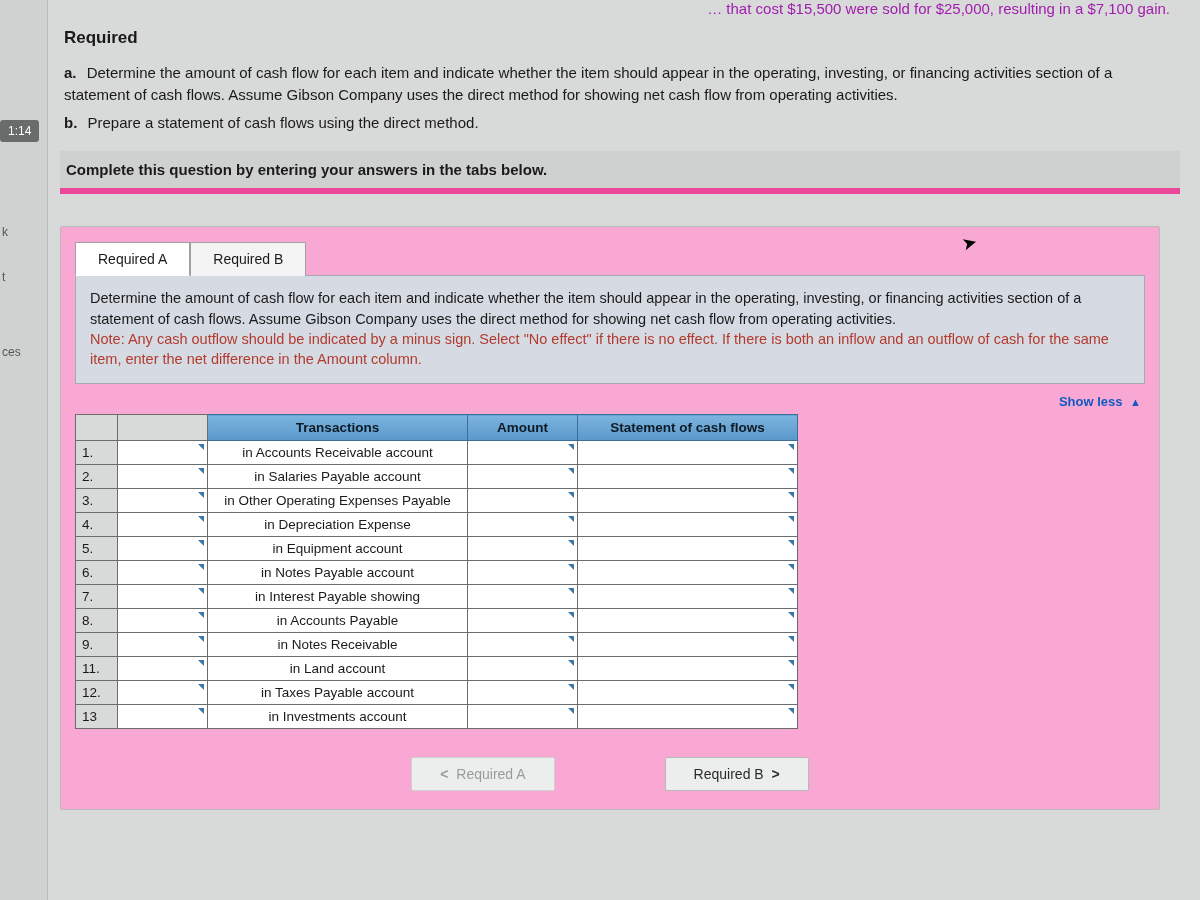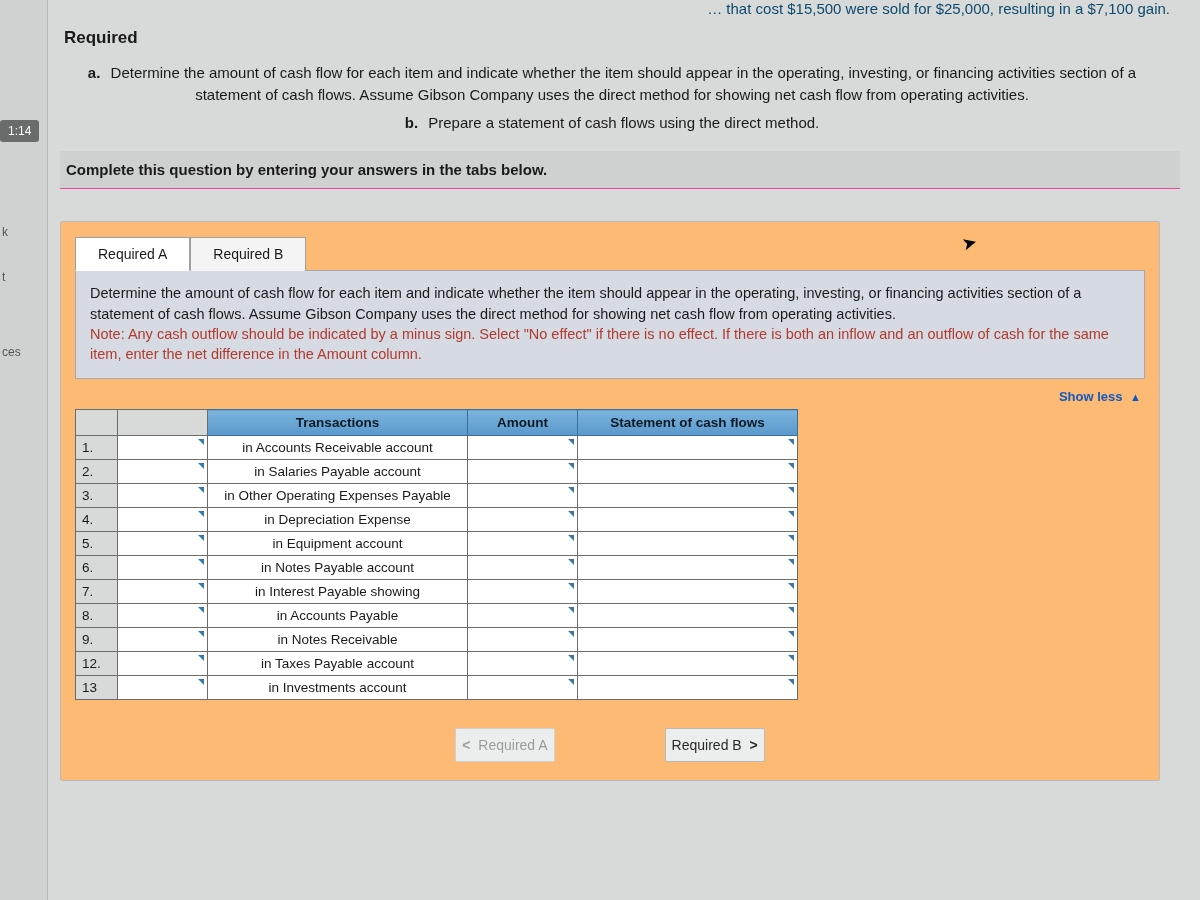--- a/index.html
+++ b/index.html
@@ -38,51 +38,51 @@
   .rail-t   { top: 270px; }
   .rail-ces { top: 345px; text-align: center; }
 
   .main {
     position: absolute;
     left: 60px; top: 0;
     width: 1120px;
   }
   .top-frag {
     font-size: 15px;
-    color: #0c4a6e;
+    color: #a21caf;
     text-align: right;
     padding: 0 10px 6px 0;
     height: 20px;
     overflow: hidden;
   }
 
   .section-heading {
     font-weight: bold;
     font-size: 17px;
     margin: 8px 0 14px 4px;
   }
   .req-list {
     margin: 0 20px 18px 4px;
     font-size: 15px;
     line-height: 1.45;
   }
-  .req-item { margin-bottom: 6px; text-align: center; }
+  .req-item { margin-bottom: 6px; }
   .req-item b { margin-right: 6px; }
 
   .instruction {
     font-weight: bold;
     font-size: 15px;
     background: #cfd1d0;
     padding: 10px 6px;
     margin: 6px 0 18px 0;
-    border-bottom: 1px solid #ec4899;
+    border-bottom: 6px solid #ec4899;
   }
 
   .card {
-    background: #fdba74;
+    background: #f9a8d4;
     border: 1px solid #b9bbba;
     border-radius: 2px;
     margin-right: 20px;
     position: relative;
     margin-top: 32px;
   }
   .tabs {
     display: flex;
     gap: 0;
     padding: 14px 0 0 14px;
@@ -172,21 +172,21 @@
 
   .nav-btns {
     display: flex;
     justify-content: center;
     gap: 110px;
     padding: 14px 0 18px 0;
   }
   .nav-btn {
     border: 1px solid #b8bab9;
     background: #eceeed;
-    padding: 8px 6px;
+    padding: 8px 28px;
     font-size: 14px;
     border-radius: 2px;
     cursor: pointer;
     color: #2a2a2a;
   }
   .nav-btn.prev { color: #9a9c9b; border-color: #cfd1d0; }
   .nav-btn .chev { font-weight: bold; }
 
   .cursor-pointer {
     position: absolute;
@@ -368,20 +368,33 @@
               </td>
               <td class="txn">in Notes Receivable</td>
               <td class="amount" style="position: relative;">
                 <span class="dd-mark"></span>
               </td>
               <td class="stmt" style="position: relative;">
                 <span class="dd-mark"></span>
               </td>
             </tr>
             <tr>
+              <td class="rownum">11.</td>
+              <td class="dd">
+                <span class="dd-mark"></span>
+              </td>
+              <td class="txn">in Land account</td>
+              <td class="amount" style="position: relative;">
+                <span class="dd-mark"></span>
+              </td>
+              <td class="stmt" style="position: relative;">
+                <span class="dd-mark"></span>
+              </td>
+            </tr>
+            <tr>
               <td class="rownum">12.</td>
               <td class="dd">
                 <span class="dd-mark"></span>
               </td>
               <td class="txn">in Taxes Payable account</td>
               <td class="amount" style="position: relative;">
                 <span class="dd-mark"></span>
               </td>
               <td class="stmt" style="position: relative;">
                 <span class="dd-mark"></span>

